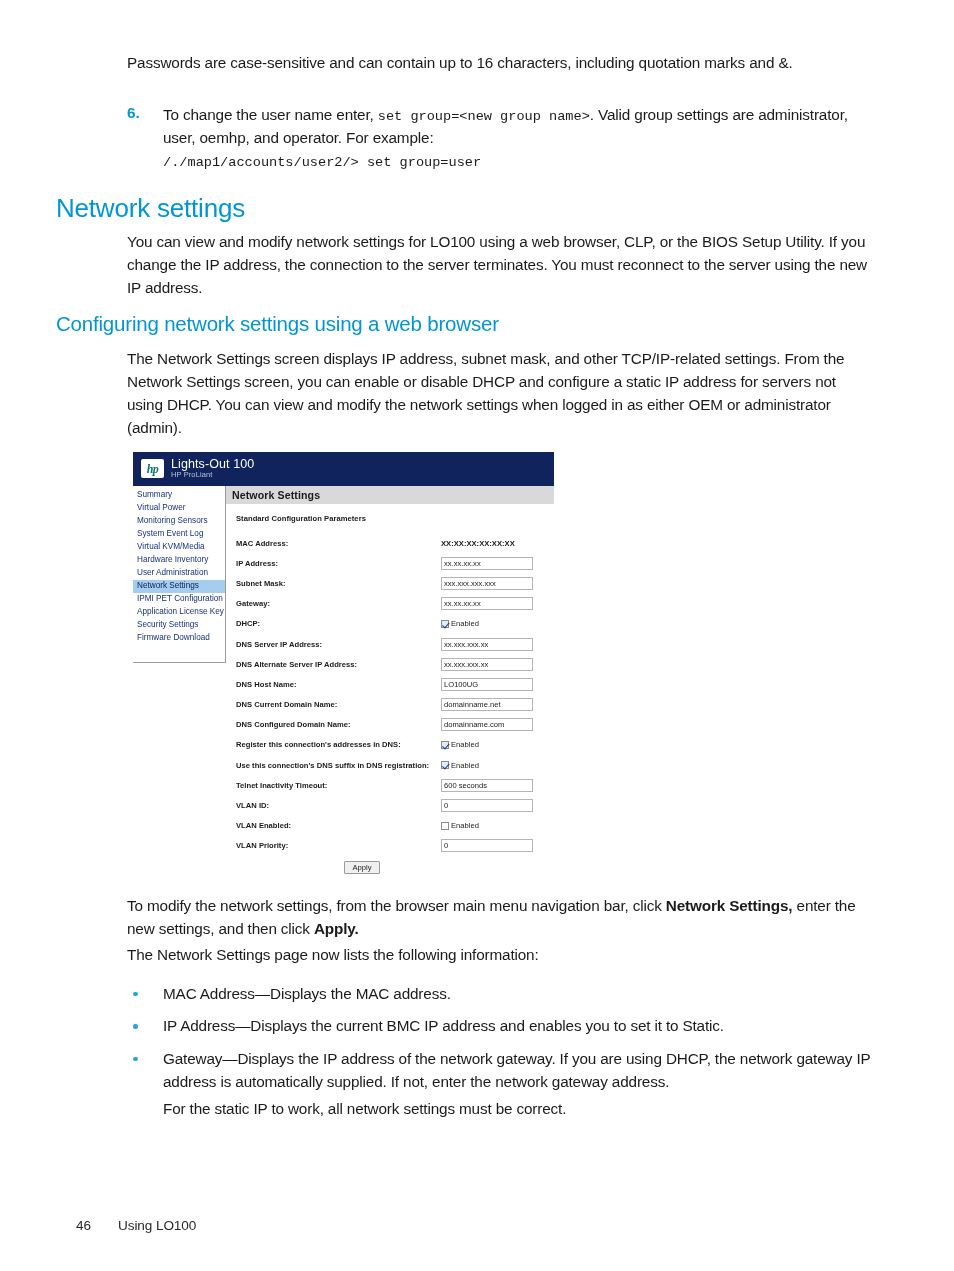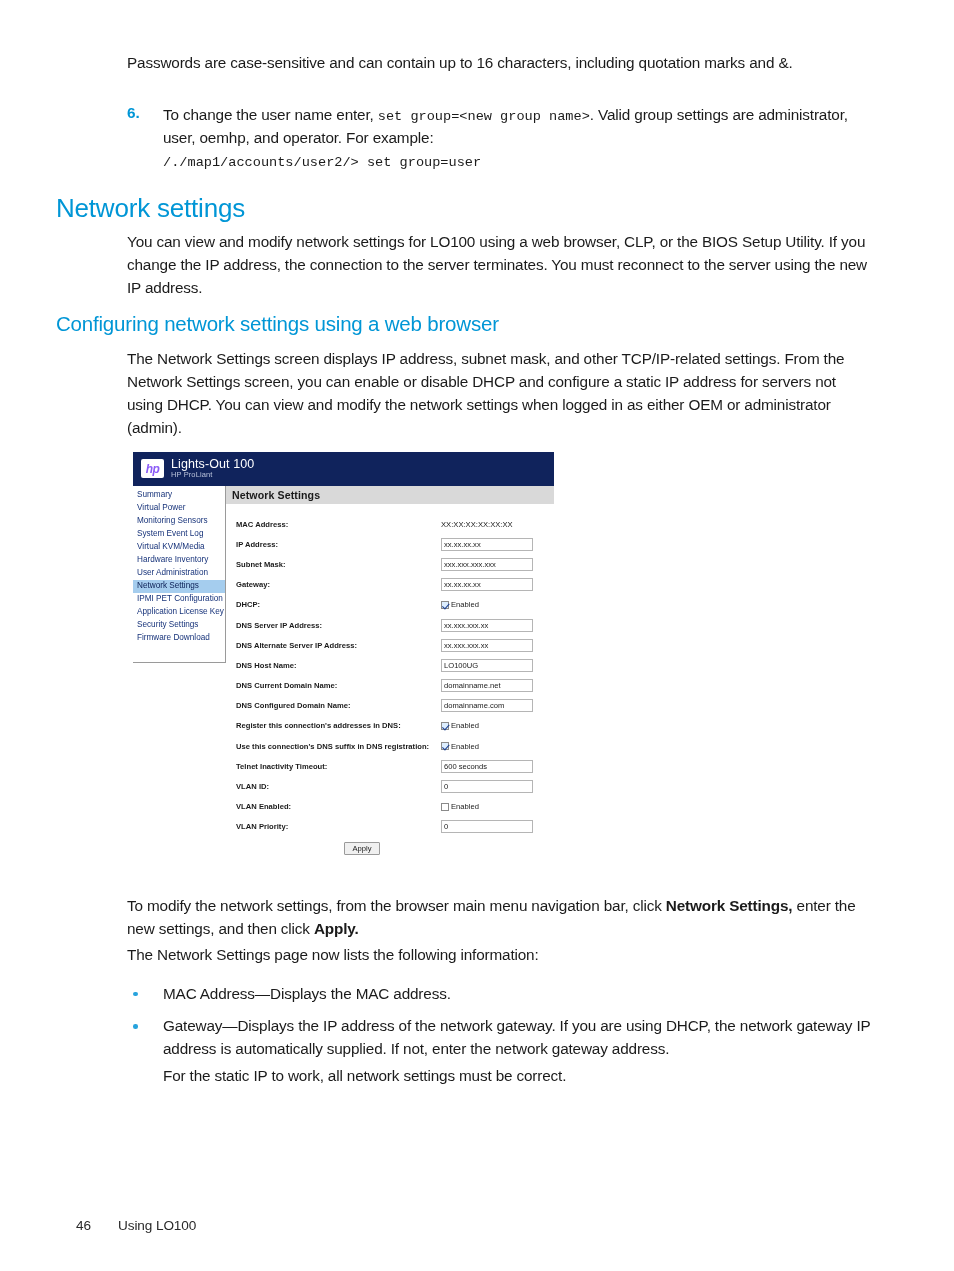--- a/index.html
+++ b/index.html
@@ -91,25 +91,25 @@
   }
   .hp-logo {
     width:23px; height:19px;
     background:#ffffff;
     border-radius:2px;
     display:flex; align-items:center; justify-content:center;
     margin-right:7px;
     flex:0 0 auto;
   }
   .hp-logo span {
-    font-family:Liberation Sans, sans-serif;
+    font-family:Liberation Serif, serif;
     font-style:italic;
     font-weight:bold;
     font-size:12px;
-    color:#8b5cf6;
+    color:#0f766e;
     line-height:1;
     letter-spacing:-0.5px;
   }
   .logo-text { color:#ffffff; line-height:1.08; }
   .logo-title { font-size:12.5px; font-weight:400; letter-spacing:0.1px; }
   .logo-sub { font-size:7.5px; color:#b9c2da; letter-spacing:0.1px; }
 
   .shot-body { display:flex; align-items:flex-start; }
 
   .shot-nav {
@@ -161,21 +161,21 @@
     font-size:7.6px;
     font-weight:bold;
     color:#1a1a1a;
     width:205px;
     flex:0 0 auto;
     letter-spacing:0.02px;
     white-space:nowrap;
   }
   .fval-static {
     font-size:7.6px;
-    font-weight:normal;
+    font-weight:bold;
     color:#1a1a1a;
     letter-spacing:0.02px;
   }
   .finput {
     width:92px;
     height:13px;
     border:1px solid #b5b5b5;
     background:#ffffff;
     font-size:7.6px;
     color:#1a1a1a;
@@ -298,20 +298,21 @@
         <div class="nav-item">User Administration</div>
         <div class="nav-item active">Network Settings</div>
         <div class="nav-item">IPMI PET Configuration</div>
         <div class="nav-item">Application License Key</div>
         <div class="nav-item">Security Settings</div>
         <div class="nav-item">Firmware Download</div>
       </div>
 
       <div class="shot-main">
         <div class="panel-title">Network Settings</div>
+        <div class="panel-sub">Standard Configuration Parameters</div>
 
         <div class="form">
 
           <div class="frow">
             <span class="flabel">MAC Address:</span>
             <span class="fval-static">XX:XX:XX:XX:XX:XX</span>
           </div>
 
           <div class="frow">
             <span class="flabel">IP Address:</span>
@@ -408,20 +409,21 @@
   </div>
 
   <div class="block-modify para">
     <span>To modify the network settings, from the browser main menu navigation bar, click </span><b>Network Settings,</b><span> enter the new settings, and then click </span><b>Apply.</b>
   </div>
 
   <div class="block-lists">
     <div class="para">The Network Settings page now lists the following information:</div>
     <ul class="bullets">
       <li>MAC Address—Displays the MAC address.</li>
+      <li>IP Address—Displays the current BMC IP address and enables you to set it to Static.</li>
       <li>
         <span>Gateway—Displays the IP address of the network gateway. If you are using DHCP, the network gateway IP address is automatically supplied. If not, enter the network gateway address.</span>
         <div class="sub-note">For the static IP to work, all network settings must be correct.</div>
       </li>
     </ul>
   </div>
 
   <div class="footer">
     <span class="pg">46</span><span>Using LO100</span>
   </div>

